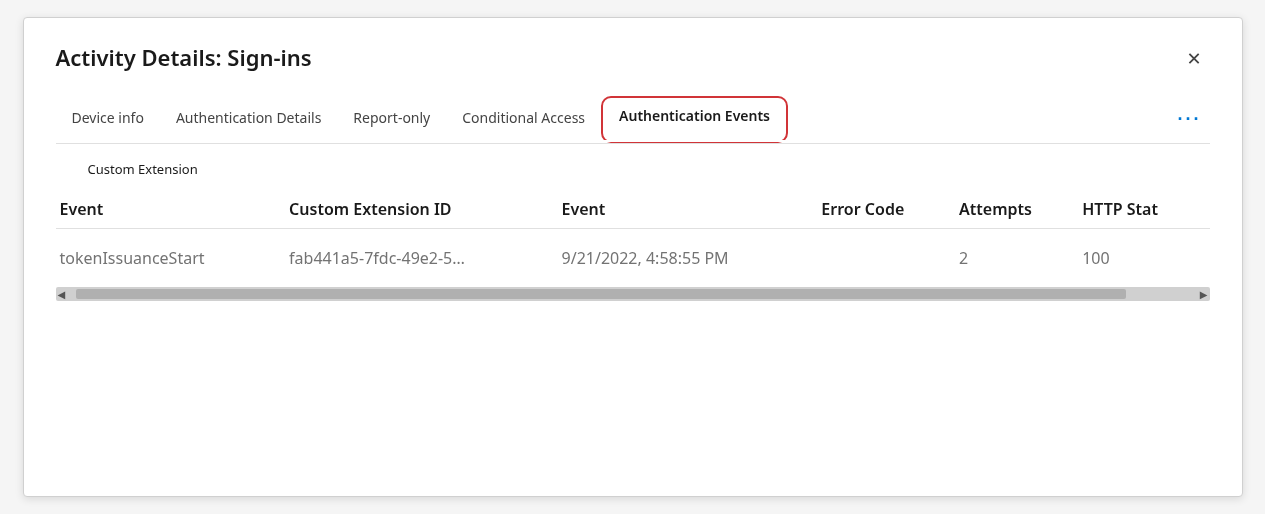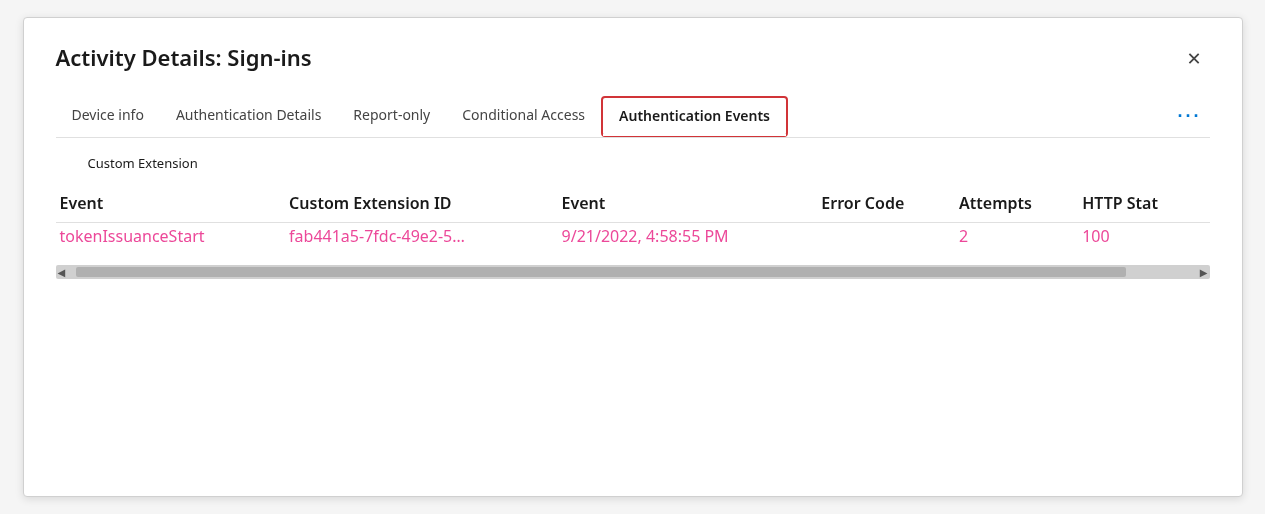--- a/index.html
+++ b/index.html
@@ -68,22 +68,22 @@
       background: none;
       white-space: nowrap;
       position: relative;
       font-family: inherit;
     }
 
     .tab.active {
       font-weight: 600;
       color: #1a1a1a;
       border: 2px solid #d13438;
-      border-radius: 4px;
-      padding-bottom: 10px;
+      border-radius: 10px;
+      padding-bottom: 16px;
     }
 
     .tab.active::after {
       content: '';
       position: absolute;
       bottom: -1px;
       left: 0;
       right: 0;
       height: 2px;
       background: #ffffff;
@@ -122,22 +122,22 @@
     thead tr th {
       text-align: left;
       font-weight: 600;
       color: #1a1a1a;
       padding: 8px 12px 8px 0;
       border-bottom: 1px solid #e0e0e0;
       white-space: nowrap;
     }
 
     tbody tr td {
-      padding: 2px 12px 10px 0;
-      color: #ec4899;
+      padding: 18px 12px 10px 0;
+      color: #737373;
       vertical-align: middle;
       white-space: nowrap;
     }
 
     .scrollbar-area {
       margin-top: 8px;
       height: 14px;
       background: #d0d0d0;
       border-radius: 2px;
       position: relative;

